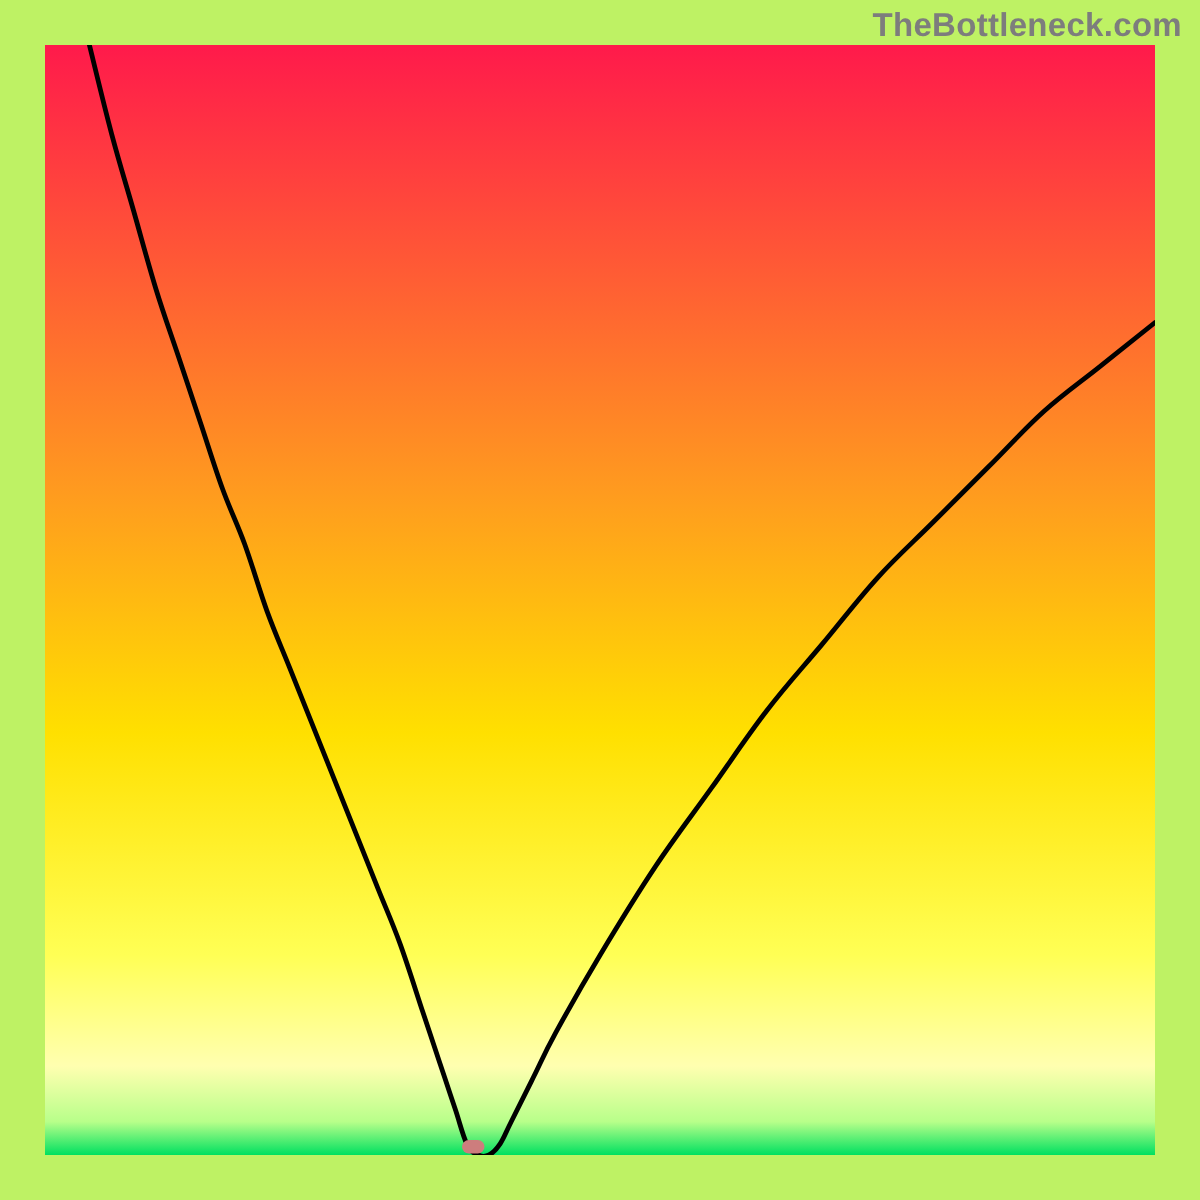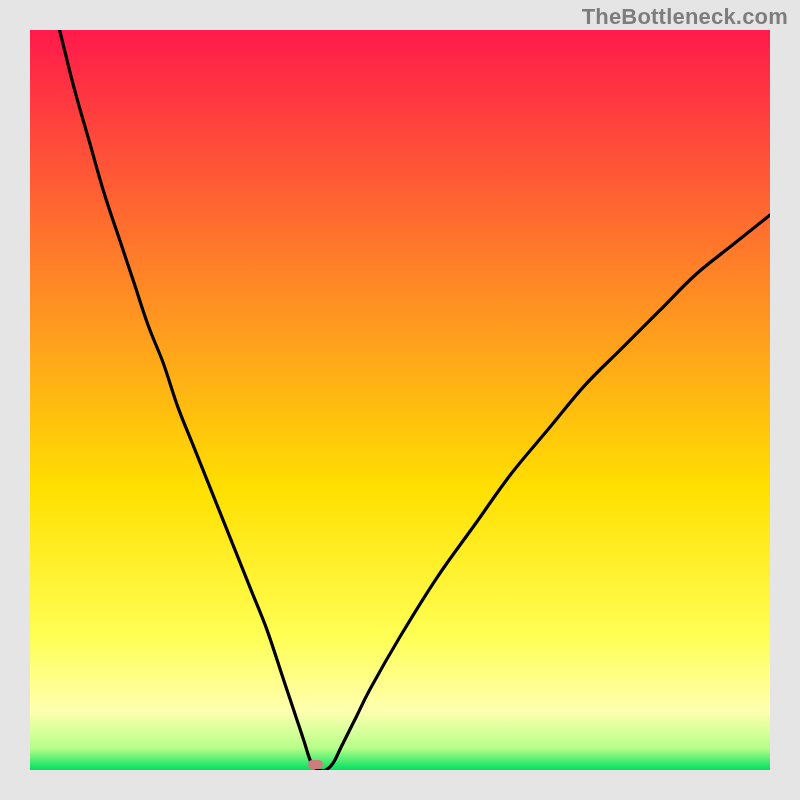--- a/index.html
+++ b/index.html
@@ -1,21 +1,21 @@
 <!DOCTYPE html>
 <html><head>
 <meta charset="utf-8">
 <style>
   * { margin: 0; padding: 0; box-sizing: border-box; }
   html, body { width: 800px; height: 800px; overflow: hidden; background: #000; }
   .frame {
     position: relative;
     width: 800px;
     height: 800px;
-    background: #e5e5e5;
+    background: #bef264;
   }
   .watermark {
     position: absolute;
     top: 4px;
     right: 12px;
     font-family: Arial, Helvetica, sans-serif;
     font-size: 22px;
     font-weight: 600;
     color: #7d7d7d;
     letter-spacing: 0.2px;

